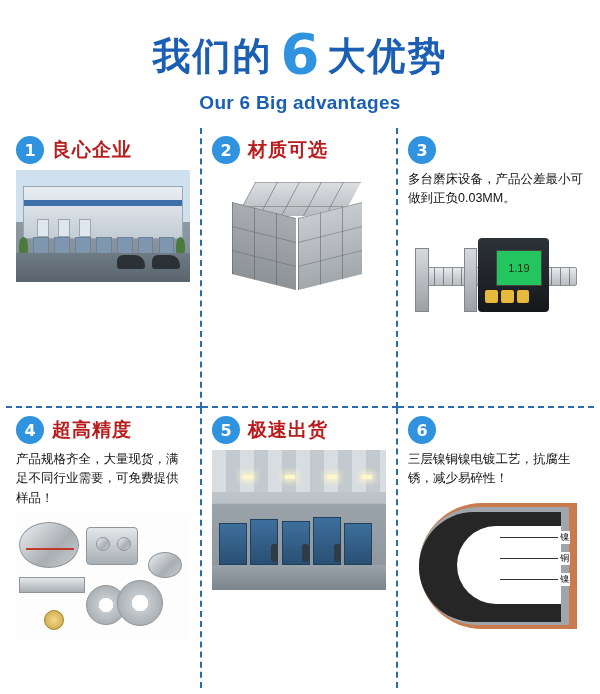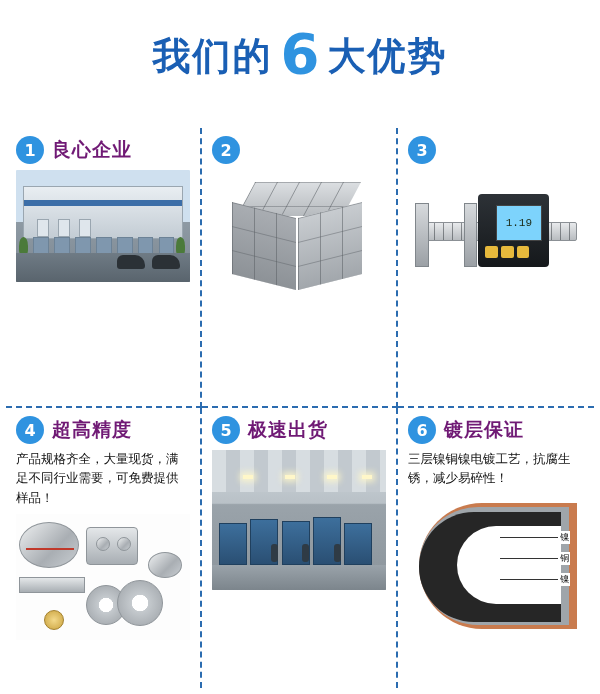--- a/index.html
+++ b/index.html
@@ -89,21 +89,21 @@
     font-size: 16px;
     font-weight: bold;
     display: flex;
     align-items: center;
     justify-content: center;
     font-family: "DejaVu Sans", sans-serif;
   }
   .cell-title {
     font-size: 19px;
     font-weight: bold;
-    color: #701a75;
+    color: #b91c1c;
     letter-spacing: 1px;
   }
   .cell-desc {
     font-size: 12.5px;
     line-height: 1.55;
     color: #111;
     margin: 0 0 6px 0;
   }
 
   .photo {
@@ -192,24 +192,24 @@
     background-image: linear-gradient(to right, rgba(60,65,70,.55) 1px, transparent 1px);
     background-size: 9px 100%;
   }
   .p3 .body {
     position: absolute; left: 40%; top: 20%; width: 40%; height: 62%;
     background: linear-gradient(#2d3237, #15181b);
     border-radius: 4px;
   }
   .p3 .lcd {
     position: absolute; left: 50%; top: 30%; width: 26%; height: 30%;
-    background: #7dd3fc;
+    background: #22c55e;
     border: 1px solid #444;
     color: #1b2a16;
-    font-family: Liberation Mono, monospace;
+    font-family: Liberation Sans, sans-serif;
     font-size: 11px;
     display: flex; align-items: center; justify-content: center;
   }
   .p3 .jaw-l {
     position: absolute; left: 4%; top: 28%; width: 8%; height: 54%;
     background: linear-gradient(#d7dadd, #9ba0a5);
     border: 1px solid #80868b;
   }
   .p3 .jaw-r {
     position: absolute; left: 32%; top: 28%; width: 7%; height: 54%;
@@ -291,20 +291,21 @@
 <body>
 
 <div class="page">
 
   <div class="header">
     <div class="title-line">
       <span class="title-cn">我们的</span>
       <span class="title-num">6</span>
       <span class="title-cn">大优势</span>
     </div>
+    <div class="title-en">Our 6 Big advantages</div>
   </div>
 
   <div class="grid">
 
     <div class="cell c1">
       <div class="cell-head">
         <div class="badge">1</div>
         <div class="cell-title">良心企业</div>
       </div>
       <div class="photo p1">
@@ -325,40 +326,42 @@
         <div class="tree" style="left:92%"></div>
         <div class="road"></div>
         <div class="car" style="left:58%"></div>
         <div class="car" style="left:78%"></div>
       </div>
     </div>
 
     <div class="cell c2">
       <div class="cell-head">
         <div class="badge">2</div>
+        <div class="cell-title">材质可选</div>
       </div>
       <div class="photo p2">
         <div class="cube">
           <div class="face ftop">
               <div class="gridlines"></div>
             </div>
           <div class="face fleft">
               <div class="gridlines"></div>
             </div>
           <div class="face fright">
               <div class="gridlines"></div>
             </div>
         </div>
       </div>
     </div>
 
     <div class="cell c3">
       <div class="cell-head">
         <div class="badge">3</div>
       </div>
+      <p class="cell-desc">多台磨床设备，产品公差最小可做到正负0.03MM。</p>
       <div class="photo p3">
         <div class="bar">
             <div class="scale"></div>
           </div>
         <div class="jaw-l"></div>
         <div class="jaw-r"></div>
         <div class="body"></div>
         <div class="lcd">1.19</div>
         <div class="btn" style="left:44%"></div>
         <div class="btn" style="left:53%"></div>
@@ -405,21 +408,20 @@
         <div class="worker" style="left:34%"></div>
         <div class="worker" style="left:52%"></div>
         <div class="worker" style="left:70%"></div>
         <div class="floor"></div>
       </div>
     </div>
 
     <div class="cell c6">
       <div class="cell-head">
         <div class="badge">6</div>
-        <div class="cell-title">镀层保证</div>
       </div>
       <p class="cell-desc">三层镍铜镍电镀工艺，抗腐生锈，减少易碎性！</p>
       <div class="photo p6">
         <div class="layer" style="top:6%;width:158px;height:126px;background:#c97b4e;"></div>
         <div class="layer" style="top:9%;width:150px;height:118px;background:#9fa5aa;"></div>
         <div class="layer" style="top:12%;width:142px;height:110px;background:#262626;"></div>
         <div class="layer" style="left:28%;top:22%;width:104px;height:78px;background:#ffffff;"></div>
 
         <div class="lead" style="left:52%;top:30%;width:58px;"></div>
         <div class="lead" style="left:52%;top:45%;width:58px;"></div>

